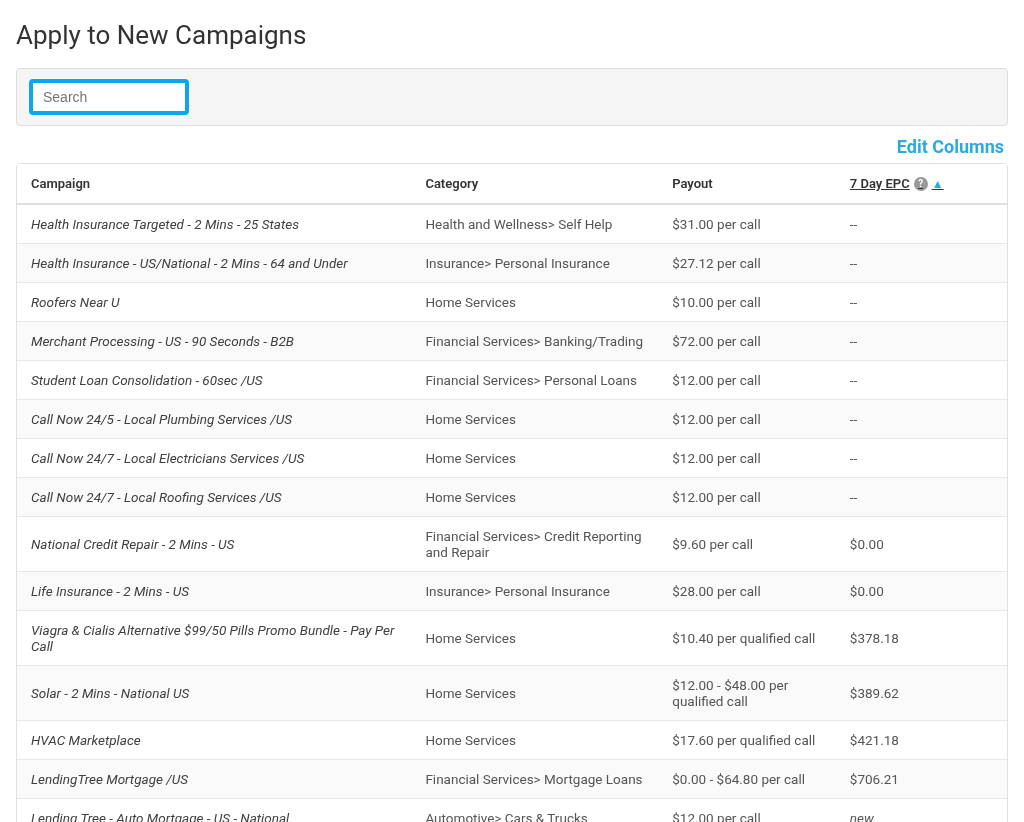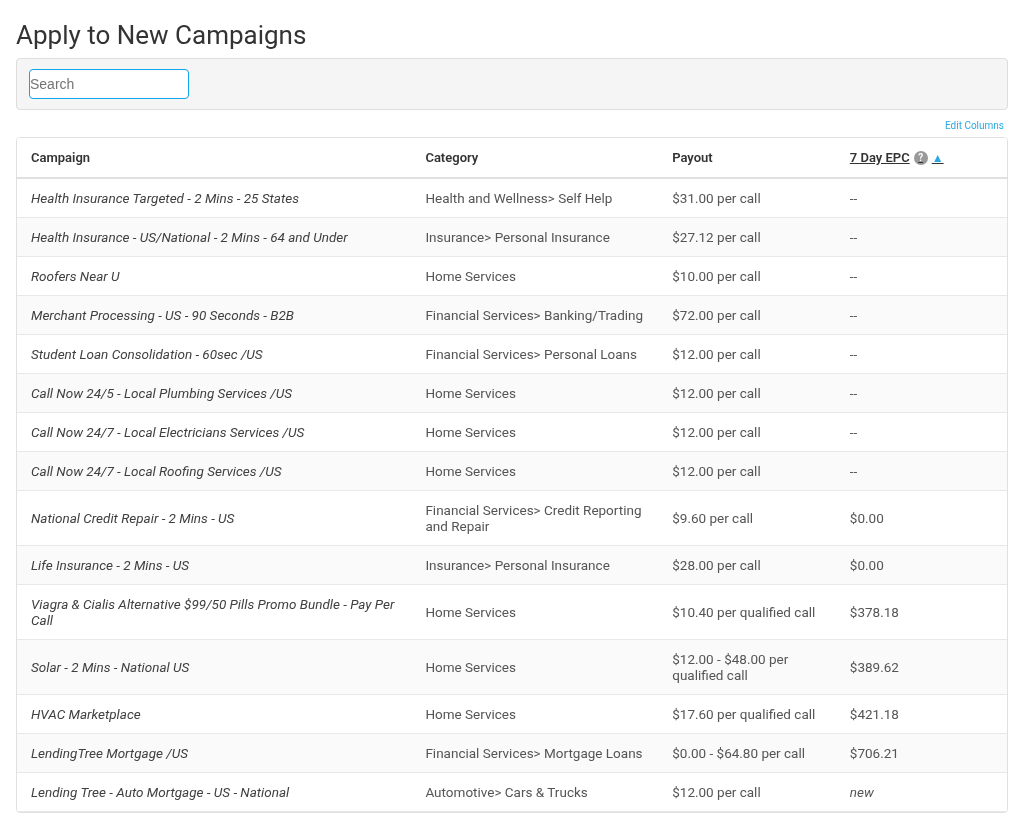--- a/index.html
+++ b/index.html
@@ -16,50 +16,51 @@
     .page-container {
       background: #fff;
       max-width: 1024px;
       min-height: 822px;
       padding: 20px 16px;
     }
     .page-title {
       font-size: 26px;
       font-weight: 400;
       color: #333;
-      margin-bottom: 8px;
+      margin-bottom: 18px;
     }
     .search-bar-wrapper {
       background: #f5f5f5;
       border: 1px solid #ddd;
       border-radius: 4px;
       margin-bottom: 10px;
       padding: 10px 12px;
     }
     .search-input {
-      border: 1px solid #0ea5e9;
+      border: 4px solid #0ea5e9;
       border-radius: 4px;
-      padding: 6px 0;
+      padding: 6px 10px;
       font-size: 14px;
       color: #999;
       width: 160px;
       outline: none;
       background: #fff;
     }
     .edit-columns-bar {
       display: flex;
       justify-content: flex-end;
       margin-bottom: 6px;
       padding-right: 4px;
     }
     .edit-columns-link {
       color: #29abe2;
-      font-size: 10px;
+      font-size: 18px;
       text-decoration: none;
       cursor: pointer;
+      font-weight: bold;
     }
     .table-container {
       border: 1px solid #e0e0e0;
       border-radius: 4px;
       overflow: hidden;
     }
     table {
       width: 100%;
       border-collapse: collapse;
     }

